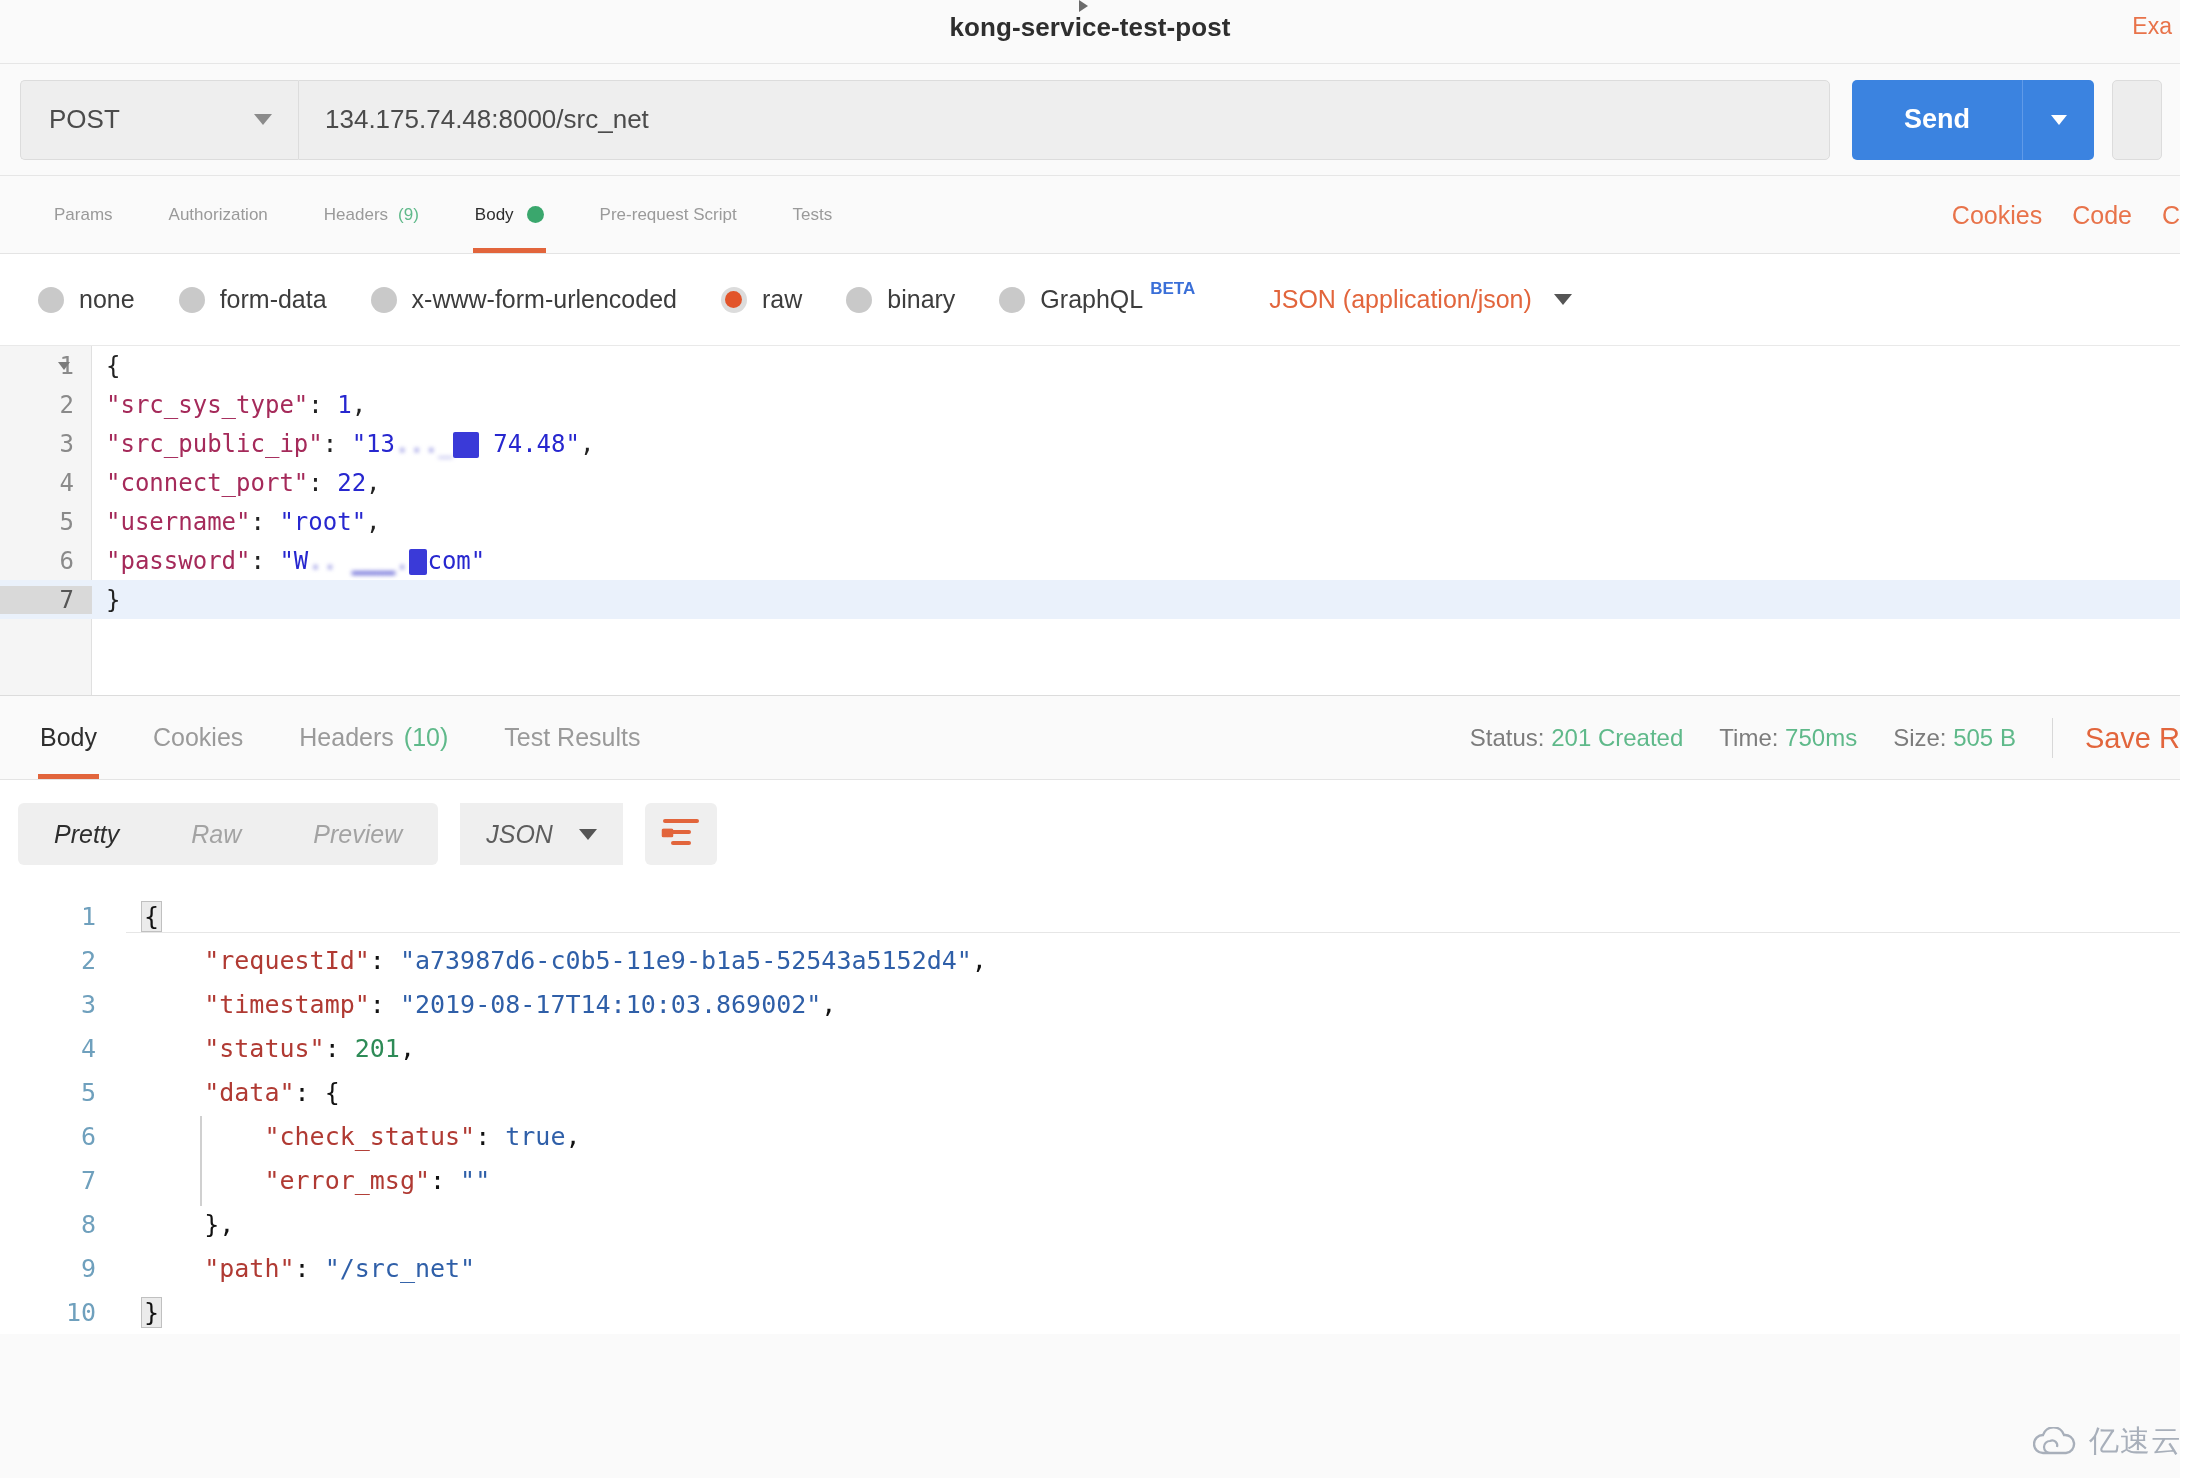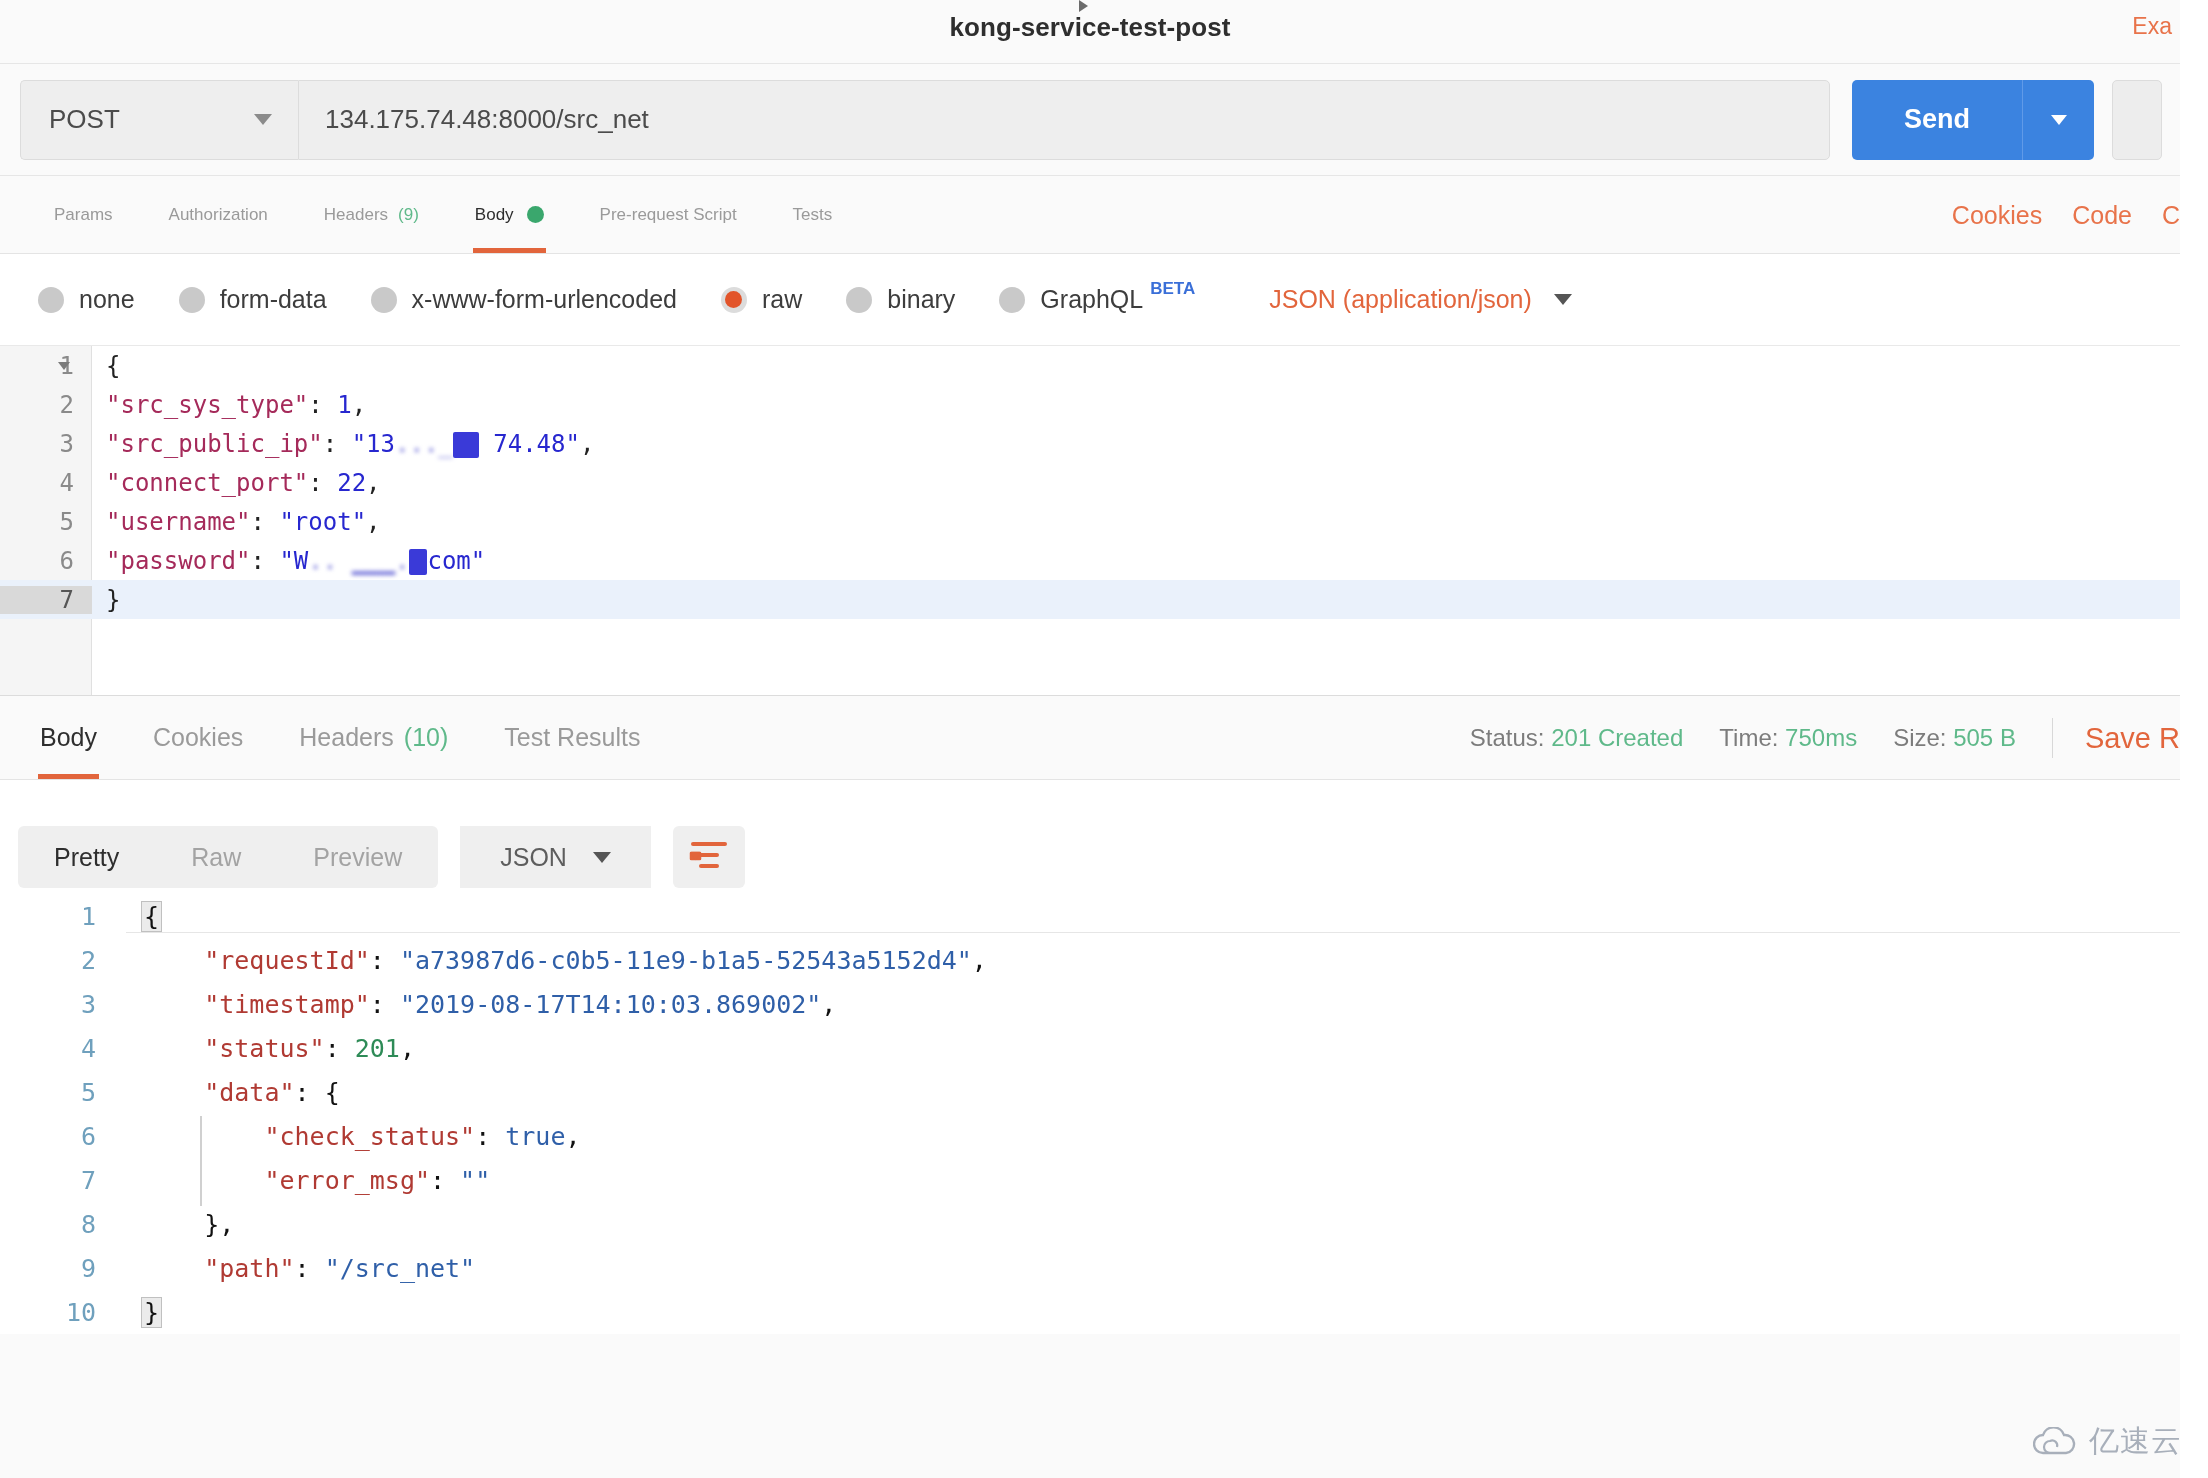--- a/index.html
+++ b/index.html
@@ -327,23 +327,24 @@
   .meta-item b { color: #5fb98a; font-weight: 400; }
   .meta-sep {
     width: 1px; height: 40px; background: #d8d8d8; margin-left: 36px;
   }
   .save-link { font-size: 29px; color: #e2653c; margin-left: 32px; white-space: nowrap; }
 
   
   .resp-toolbar {
     height: 108px;
     display: flex;
-    align-items: flex-end;
+    align-items: center;
     padding-left: 18px;
     background: #ffffff;
+    font-style: italic;
   }
   .seg {
     display: flex;
     background: #efefef;
     border-radius: 6px;
     height: 62px;
     align-items: stretch;
     overflow: hidden;
   }
   .seg-item {
@@ -351,21 +352,21 @@
     padding: 0 36px;
     font-size: 25px;
     color: #a3a3a3;
   }
   .seg-item.active { color: #2e2e2e; }
   .sel {
     display: flex; align-items: center;
     background: #efefef;
     border-radius: 0;
     height: 62px;
-    padding: 0 40px;
+    padding: 0 26px;
     margin-left: 22px;
   }
   .sel-label { font-size: 25px; color: #5d5d5d; }
   .sel .caret-down { margin-left: 26px; border-top-color: #555; }
   .wrap-btn {
     width: 72px; height: 62px;
     background: #efefef;
     border-radius: 6px;
     margin-left: 22px;
     display: flex; align-items: center; justify-content: center;

